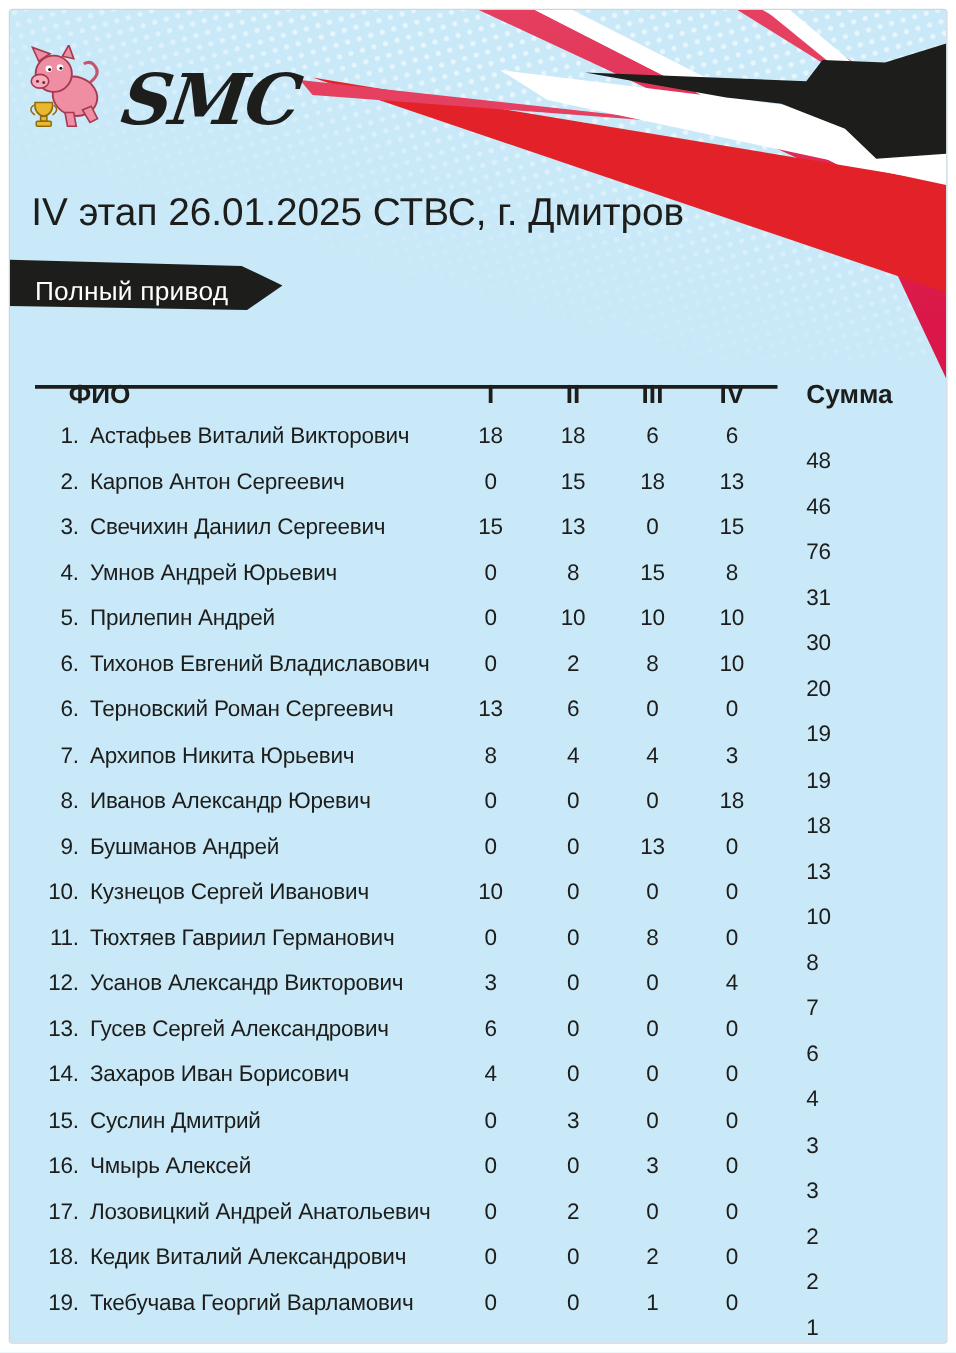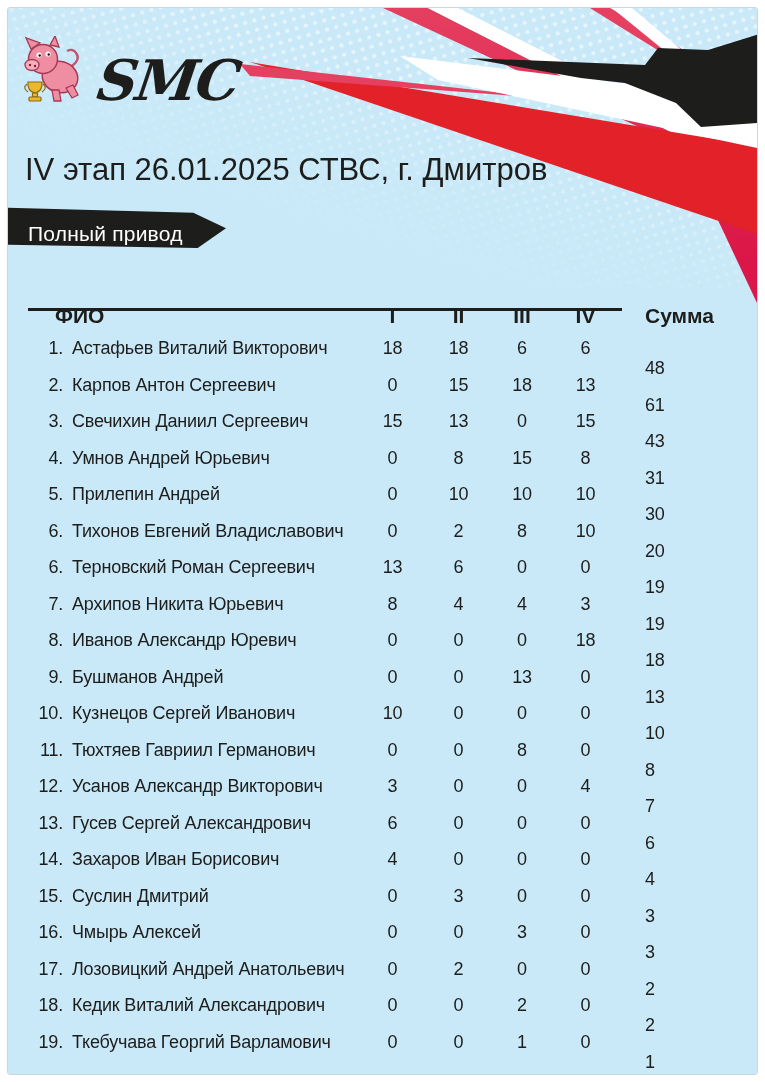--- a/index.html
+++ b/index.html
@@ -145,30 +145,30 @@
             <div class="s">6</div>
             <div class="sum">48</div>
           </div>
           <div class="t-row">
             <div class="pos">2.</div>
             <div class="name">Карпов Антон Сергеевич</div>
             <div class="s">0</div>
             <div class="s">15</div>
             <div class="s">18</div>
             <div class="s">13</div>
-            <div class="sum">61</div>
+            <div class="sum">46</div>
           </div>
           <div class="t-row">
             <div class="pos">3.</div>
             <div class="name">Свечихин Даниил Сергеевич</div>
             <div class="s">15</div>
             <div class="s">13</div>
             <div class="s">0</div>
             <div class="s">15</div>
-            <div class="sum">43</div>
+            <div class="sum">76</div>
           </div>
           <div class="t-row">
             <div class="pos">4.</div>
             <div class="name">Умнов Андрей Юрьевич</div>
             <div class="s">0</div>
             <div class="s">8</div>
             <div class="s">15</div>
             <div class="s">8</div>
             <div class="sum">31</div>
           </div>

